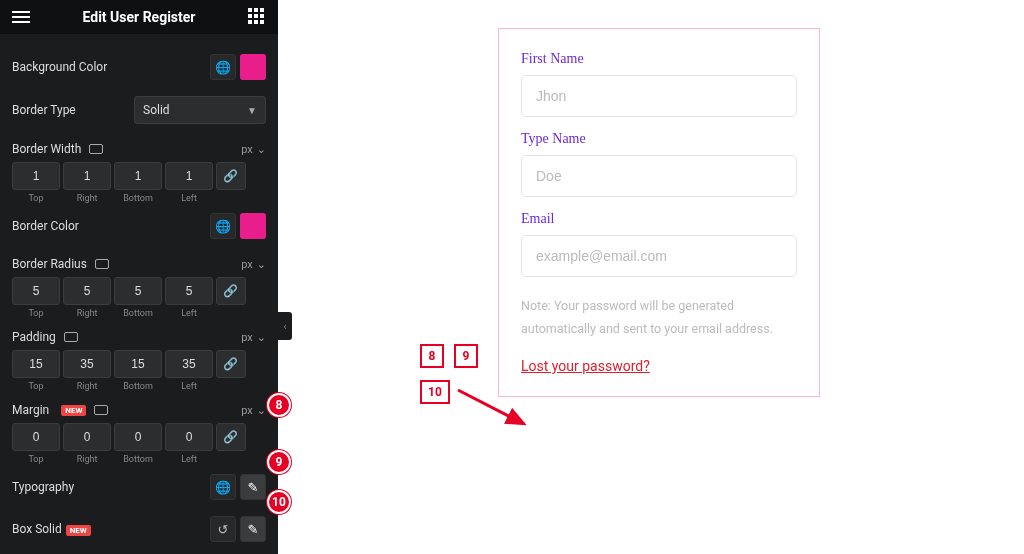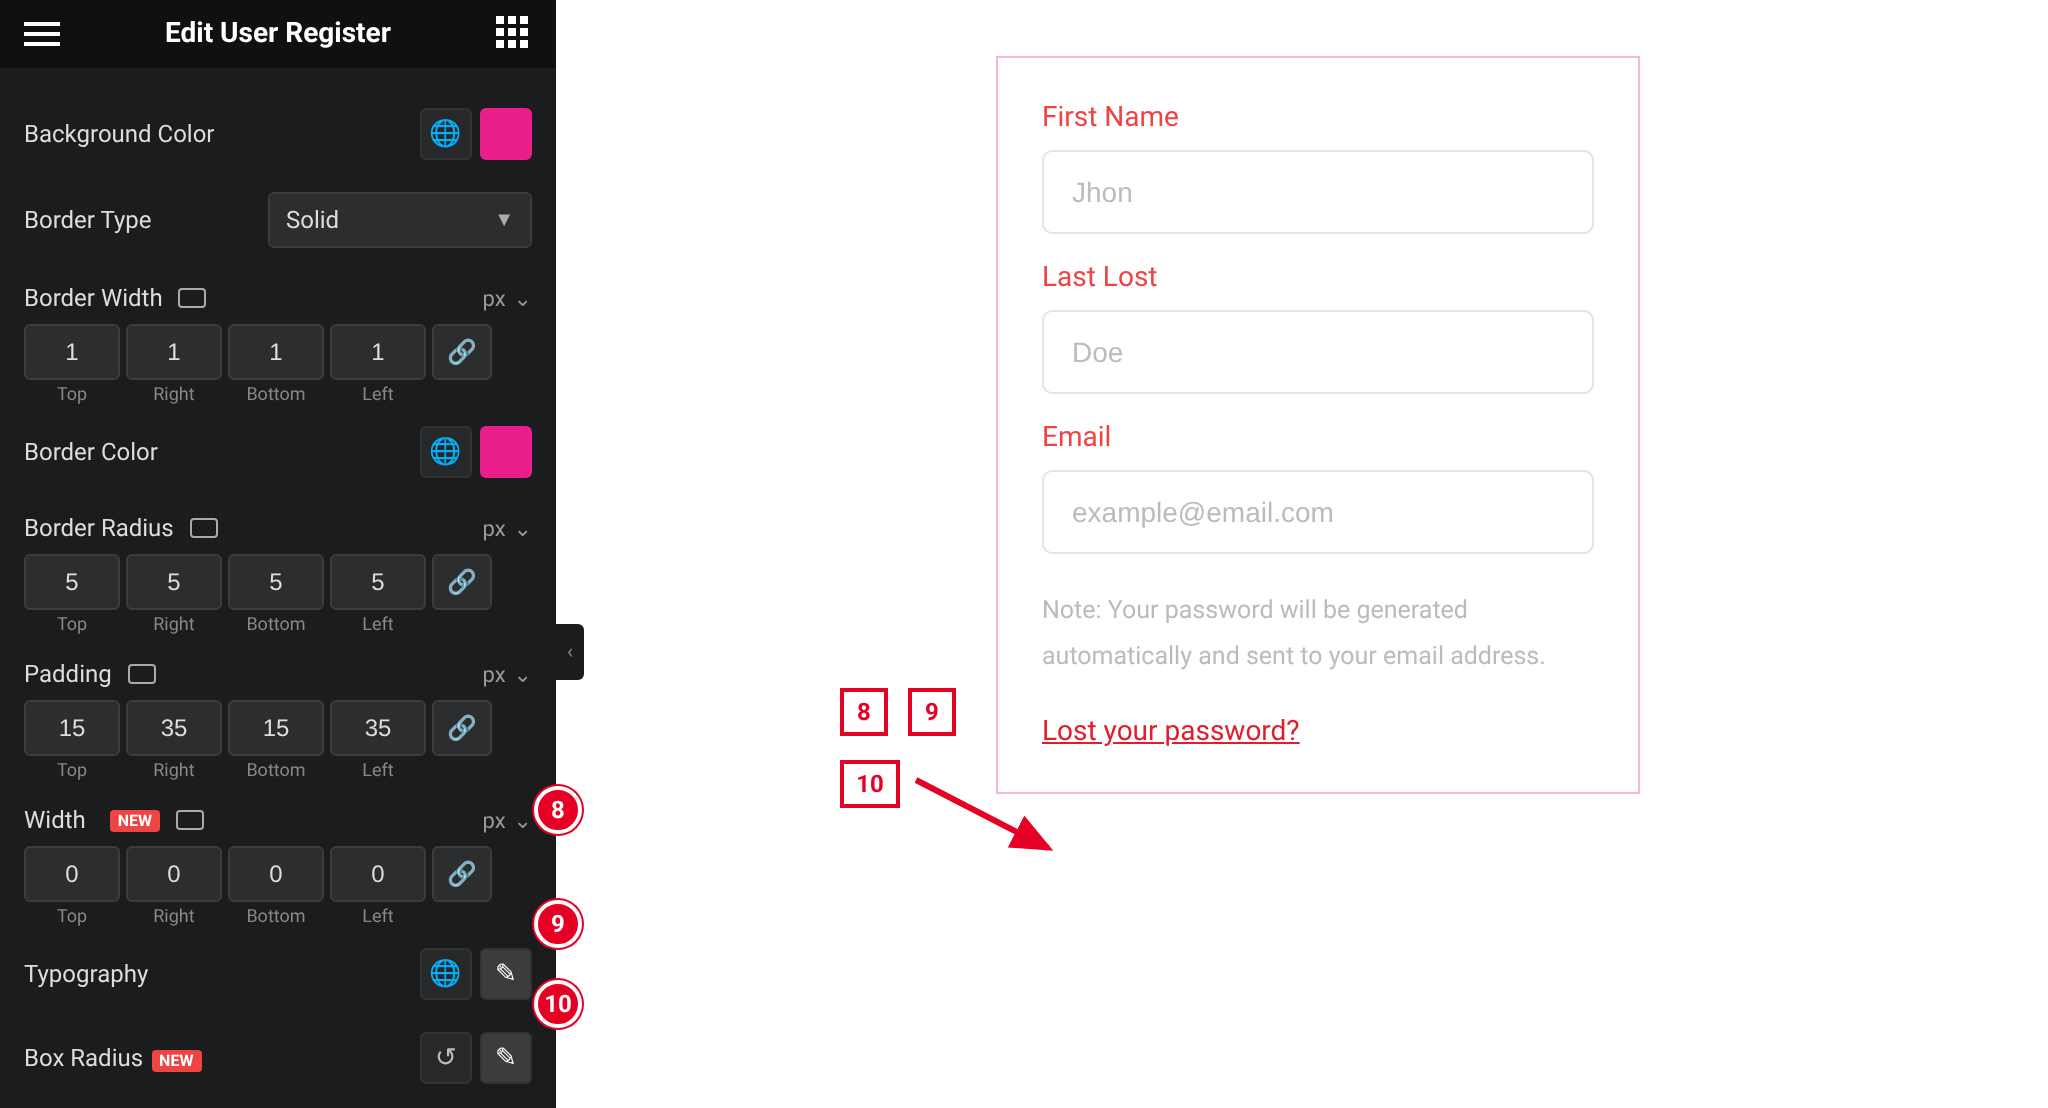--- a/index.html
+++ b/index.html
@@ -27,21 +27,21 @@
   .quad { display: flex; gap: 3px; margin-top: 6px; }
   .quad input { width: 48px; height: 28px; background: #2b2d2f; border: 1px solid #3a3c3e; color: #ddd; text-align: center; font-size: 12px; border-radius: 3px; }
   .link-box { width: 30px; height: 28px; background: #2b2d2f; border: 1px solid #3a3c3e; border-radius: 3px; display: flex; align-items: center; justify-content: center; color: #bbb; cursor: pointer; }
   .quad-lbls { display: flex; gap: 3px; margin-top: 3px; }
   .quad-lbls span { width: 48px; text-align: center; font-size: 9px; color: #888; }
   .quad-lbls .sp { width: 30px; }
   .badge { background: #ef4444; color: #fff; font-size: 8px; padding: 1px 4px; border-radius: 2px; font-weight: 700; margin-left: 4px; }
   .collapse-tab { position: absolute; left: 278px; top: 312px; width: 14px; height: 28px; background: #1a1c1e; border-radius: 0 3px 3px 0; color: #888; display: flex; align-items: center; justify-content: center; font-size: 10px; cursor: pointer; }
 
   .preview { position: absolute; left: 498px; top: 28px; width: 322px; border: 1px solid #f7b6dc; padding: 22px; background: #fff; }
-  .field-lbl { font-size: 14px; color: #ef4444; margin: 14px 0 8px 0; }
+  .field-lbl { font-size: 14px; color: #6d28d9; margin: 14px 0 8px 0; font-family: Liberation Serif, serif; }
   .field-lbl:first-child { margin-top: 0; }
   .txt-input { width: 100%; height: 42px; border: 1px solid #e4e4e7; border-radius: 5px; padding: 0 14px; font-size: 14px; color: #0f766e; background: #fff; }
   .txt-input::placeholder { color: #bbb; }
   .note { color: #bbb; font-size: 12.5px; line-height: 1.8; margin-top: 18px; }
   .reg-btn { margin-top: 18px; background: #e91e8c; color: #fff; border: none; border-radius: 5px; padding: 14px 34px; font-size: 15px; cursor: pointer; box-shadow: 0 2px 6px rgba(233,30,140,0.35); }
   .lost-link { display: block; margin-top: 18px; color: #e11d2a; font-size: 14px; text-decoration: underline; cursor: pointer; }
 
   .anno-circle { position: absolute; width: 24px; height: 24px; border-radius: 50%; background: #e60023; color: #fff; border: 2px solid #fff; display: flex; align-items: center; justify-content: center; font-size: 12px; font-weight: 700; box-shadow: 0 0 0 1px #e60023; }
   .anno-box { position: absolute; border: 2px solid #e60023; color: #e60023; background: #fff; font-size: 12px; font-weight: 700; display: flex; align-items: center; justify-content: center; width: 24px; height: 24px; }
   .arrow-svg { position: absolute; pointer-events: none; }
@@ -169,21 +169,21 @@
     <div class="quad-lbls">
         <span>Top</span>
         <span>Right</span>
         <span>Bottom</span>
         <span>Left</span>
         <span class="sp"></span>
       </div>
 
     <div class="dim-head">
       <div class="lh">
-          <span>Width</span>
+          <span>Margin</span>
           <span class="badge">NEW</span>
           <span class="dev-icon"></span>
         </div>
       <div class="unit">
           <span>px</span> 
           <span>⌄</span>
         </div>
     </div>
     <div class="quad">
       <input value="0" style="">
@@ -202,35 +202,35 @@
 
     <div class="row">
       <span class="row-label">Typography</span>
       <div class="tools">
         <div class="globe-box">🌐</div>
         <div class="pencil-box active">✎</div>
       </div>
     </div>
 
     <div class="row">
-      <span class="row-label"><span>Box Radius</span><span class="badge">NEW</span></span>
+      <span class="row-label"><span>Box Solid</span><span class="badge">NEW</span></span>
       <div class="tools">
         <div class="reset-box">↺</div>
         <div class="pencil-box active">✎</div>
       </div>
     </div>
   </div>
 </div>
 
 <div class="collapse-tab">‹</div>
 
 <div class="preview">
   <div class="field-lbl">First Name</div>
   <input class="txt-input" placeholder="Jhon" style="">
-  <div class="field-lbl">Last Lost</div>
+  <div class="field-lbl">Type Name</div>
   <input class="txt-input" placeholder="Doe" style="">
   <div class="field-lbl">Email</div>
   <input class="txt-input" placeholder="example@email.com" style="">
   <div class="note">Note: Your password will be generated automatically and sent to your email address.</div>
   <a class="lost-link">Lost your password?</a>
 </div>
 
 <div class="anno-circle" style="left:267px; top:393px;">8</div>
 <div class="anno-circle" style="left:267px; top:450px;">9</div>
 <div class="anno-circle" style="left:267px; top:490px;">10</div>

